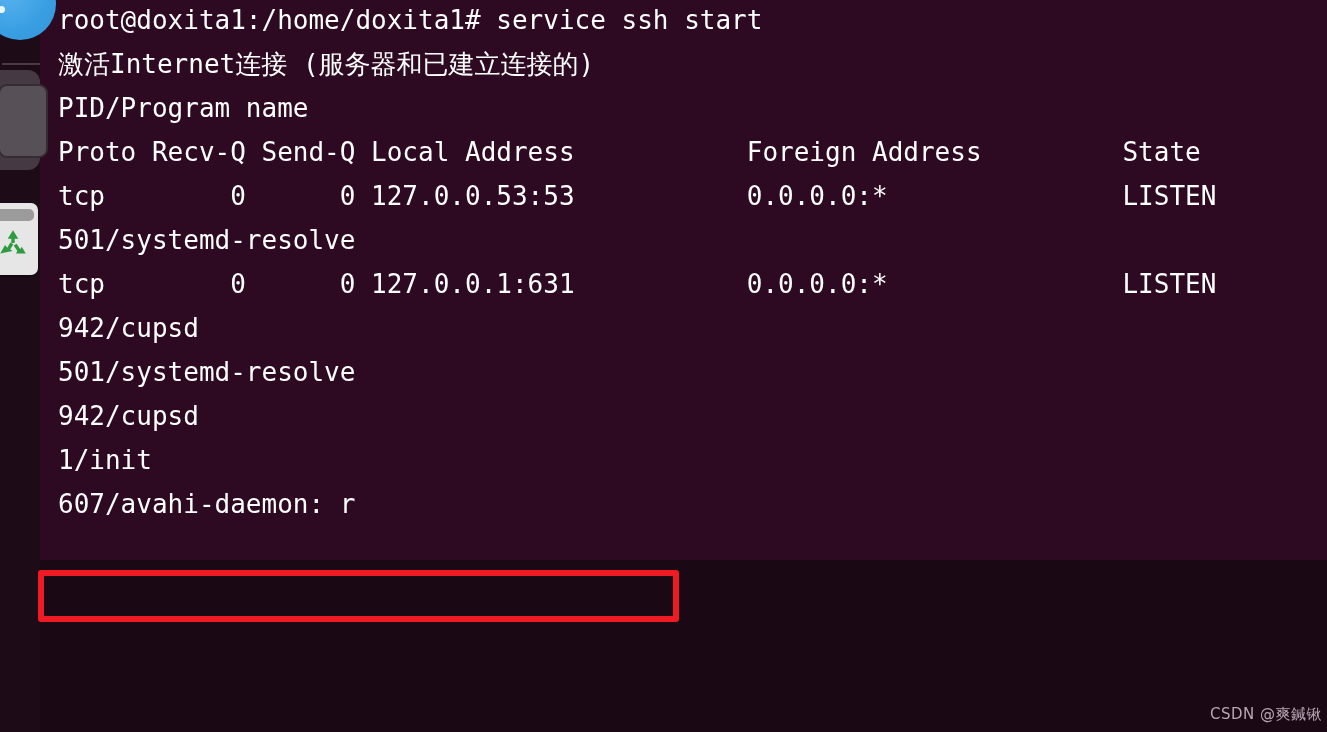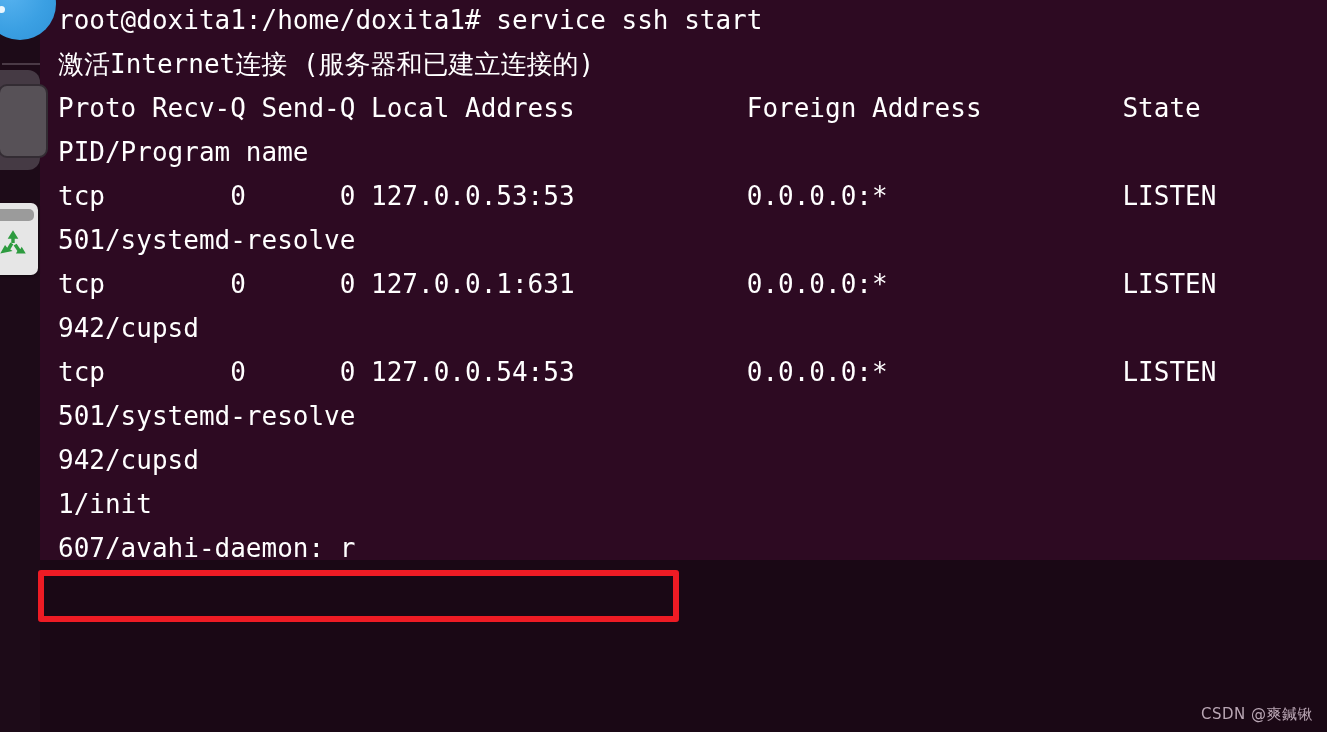--- a/index.html
+++ b/index.html
@@ -90,21 +90,21 @@
     left:38px; top:570px;
     width:641px; height:52px;
     border:6px solid #ee1b24;
     border-radius:3px;
     z-index:20;
     pointer-events:none;
   }
 
   
   #watermark {
-    position:absolute; right:14px; bottom:8px;
+    position:absolute; right:5px; bottom:8px;
     font-family:"DejaVu Sans","Liberation Sans",sans-serif;
     font-size:15px;
     color:#b9a6b4;
     letter-spacing:.5px;
     z-index:25;
     margin-top:36px;
   }
 </style>
 </head>
 <body>
@@ -121,27 +121,26 @@
         <path d="M4 25 L8.5 17 L10.6 19.5 L13.5 14.5 L16.3 16.2 L13.4 21.2 L15.6 22.7 Z" fill="#2d9b3f"></path>
         <path d="M28 25 L18.8 25 L20.1 22.6 L16.6 17.4 L19.4 15.7 L22.9 21 L24.2 18.6 Z" fill="#2d9b3f"></path>
       </svg>
     </div>
   </div>
 
   <div id="terminal" style="background: rgb(45, 10, 34);">
     <div id="lines" style="color: rgb(255, 255, 255);">
       <div class="line"><span>root@doxita1:/home/doxita1# service ssh start</span></div>
       <div class="line"><span>激活Internet连接 (服务器和已建立连接的)</span></div>
+      <div class="line"><span>PID/Program name</span></div>
       <div class="line"><span>Proto Recv-Q Send-Q Local Address           Foreign Address         State</span></div>
-      <div class="line"><span>PID/Program name</span></div>
       <div class="line"><span>tcp        0      0 127.0.0.53:53           0.0.0.0:*               LISTEN</span></div>
       <div class="line"><span>501/systemd-resolve</span></div>
       <div class="line"><span>tcp        0      0 127.0.0.1:631           0.0.0.0:*               LISTEN</span></div>
       <div class="line"><span>942/cupsd</span></div>
-      <div class="line"><span>tcp        0      0 127.0.0.54:53           0.0.0.0:*               LISTEN</span></div>
       <div class="line"><span>501/systemd-resolve</span></div>
       <div class="line"><span>942/cupsd</span></div>
       <div class="line"><span>1/init</span></div>
       <div class="line"><span>607/avahi-daemon: r</span></div>
     </div>
   </div>
 
   <div id="redbox" style="border-color: rgb(238, 27, 36);"></div>
 
   <div id="watermark">CSDN @爽鍼锹</div>

